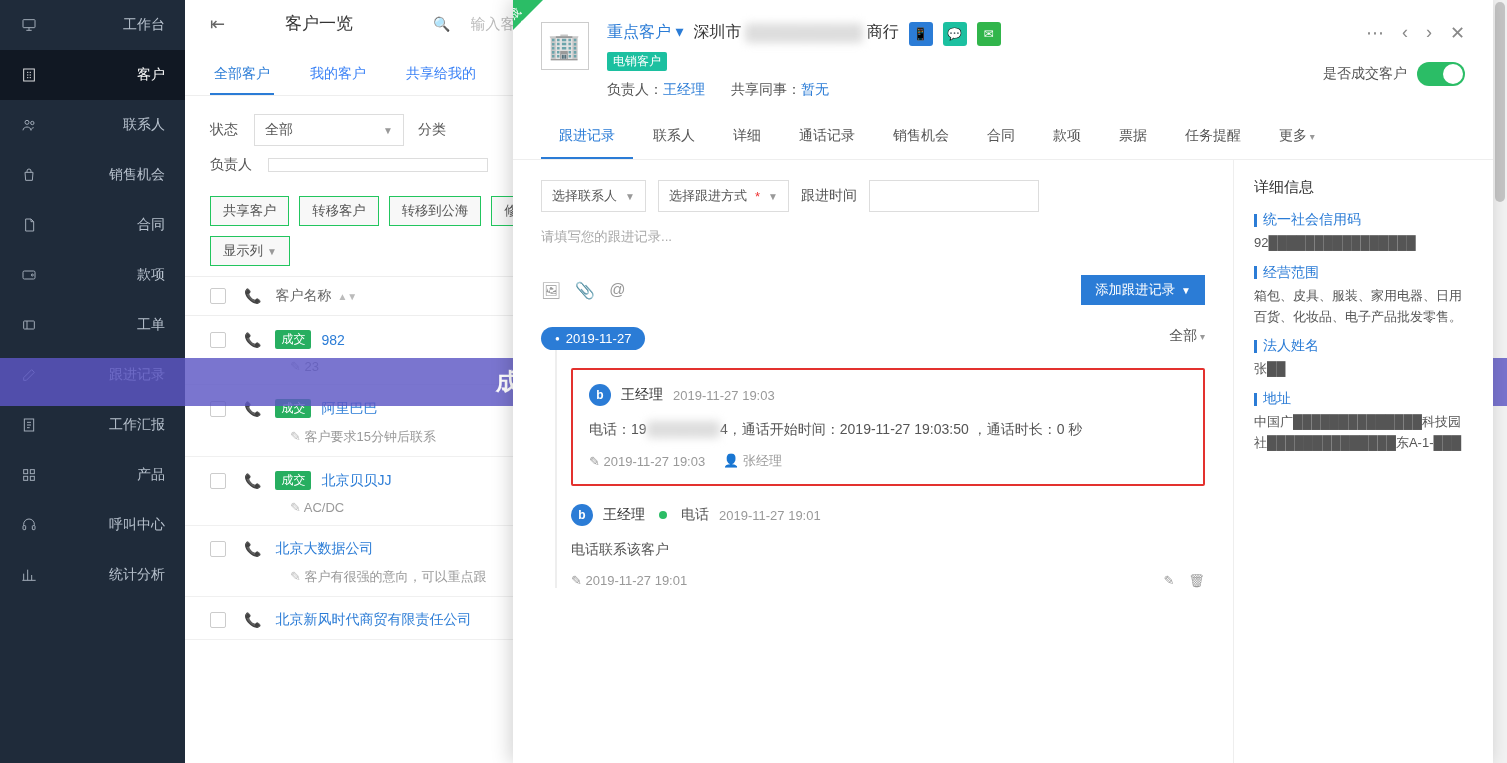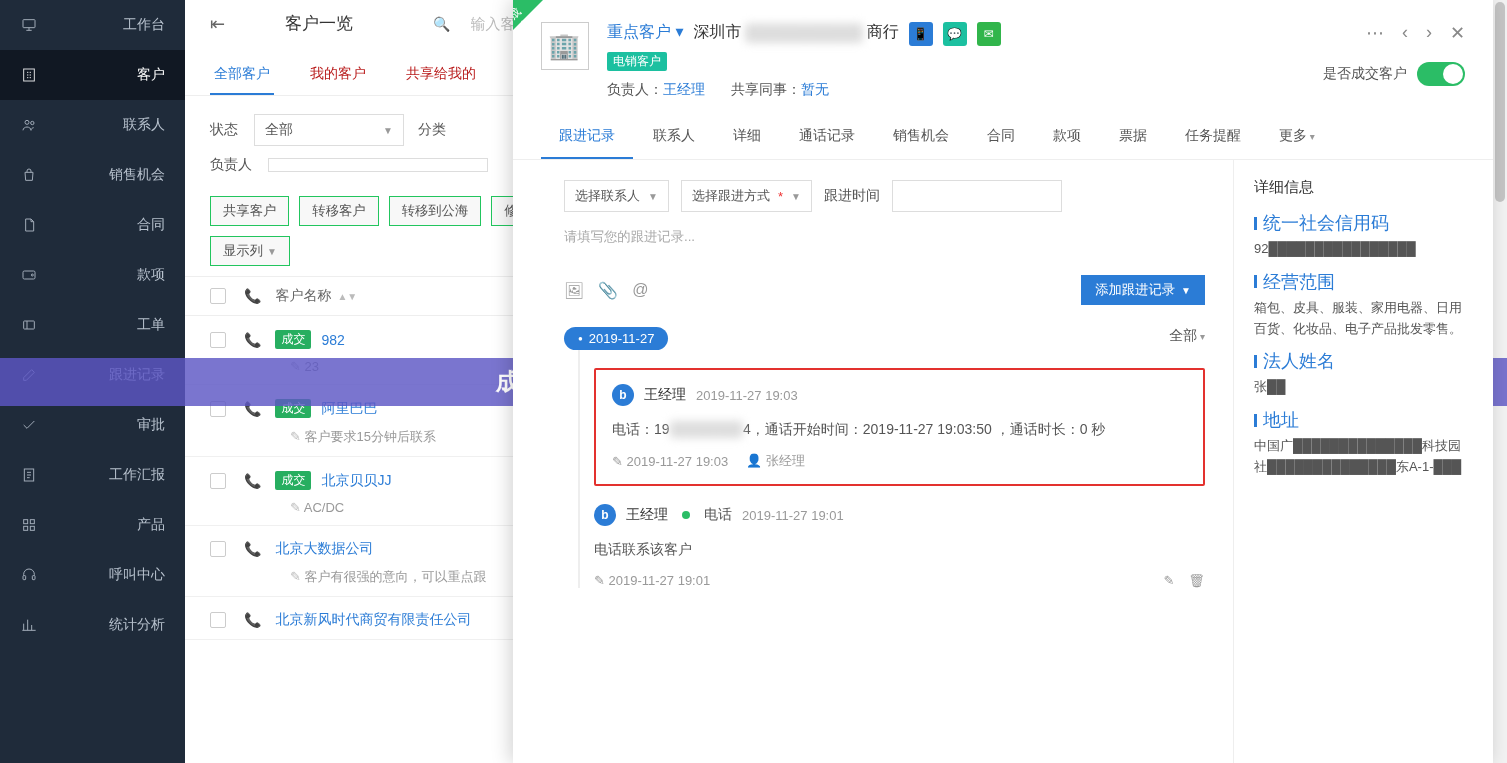--- a/index.html
+++ b/index.html
@@ -16,21 +16,21 @@
 
 .main { flex:1; display:flex; flex-direction:column; background:#fff; position:relative; }
 .topbar { display:flex; align-items:center; padding:12px 25px 20px; gap:20px; }
 .menuback { font-size:18px; cursor:pointer; color:#666; }
 .page-title { font-size:17px; color:#333;margin-left:40px; }
 .search-icon { color:#888; margin-left:60px; }
 .search-input { border:none; outline:none; font-size:15px; color:#333; }
 .search-input::placeholder { color:#bbb; }
 
 .tabs { display:flex; gap:32px; padding:0 25px; border-bottom:1px solid #eee; }
-.tab { padding:10px 4px; color:#b91c1c; cursor:pointer; border-bottom:2px solid transparent; }
+.tab { padding:10px 4px; color:#3b82f6; cursor:pointer; border-bottom:2px solid transparent; }
 .tab.active { color:#2b7cd6; border-bottom-color:#2b7cd6; }
 
 .filters { display:flex; align-items:center; gap:14px; padding:18px 25px 10px; color:#555; flex-wrap:wrap; }
 .filters .label { margin-right:2px; }
 .select { display:flex; align-items:center; border:1px solid #ddd; padding:6px 10px; min-width:150px; justify-content:space-between; cursor:pointer; background:#fff; }
 .select .caret { font-size:10px; color:#999; }
 
 .actions { display:flex; gap:10px; padding:12px 25px 10px; flex-wrap:wrap; }
 .btn { border:1px solid #22c55e; background:#f8f8f8; padding:5px 12px; cursor:pointer; color:#555; }
 .btn .caret { font-size:10px; margin-left:4px; color:#999; }
@@ -73,21 +73,21 @@
 
 .tag-tele { display:inline-block; background:#1cc0a0; color:#fff; font-size:12px; padding:1px 6px; border-radius:2px; margin-top:6px; }
 .pmeta { display:flex; gap:26px; margin-top:10px; color:#555; }
 .pmeta a { color:#2b7cd6; text-decoration:none; }
 
 .ptabs { display:flex; gap:2px; padding:0 28px; border-bottom:1px solid #eee; margin-top:6px; }
 .ptab { padding:12px 18px; color:#555; cursor:pointer; border-bottom:2px solid transparent; white-space:nowrap; }
 .ptab.active { color:#2b7cd6; border-bottom-color:#2b7cd6; }
 .ptab.more::after{content:" ▾"; font-size:10px; color:#999; }
 
-.pbody { flex:1; display:flex; overflow:hidden;padding-left:23px; }
+.pbody { flex:1; display:flex; overflow:hidden; }
 .pleft { flex:1; padding:20px 28px; overflow-y:auto; }
 .pright { width:260px; border-left:1px solid #eee; padding:18px 20px; overflow-y:auto; }
 
 .compose-row { display:flex; gap:12px; margin-bottom:10px; }
 .psel { border:1px solid #ddd; padding:6px 10px; display:flex; align-items:center; gap:8px; cursor:pointer; font-size:13px; color:#555;}
 .psel .caret{font-size:10px;color:#999;}
 .compose { border:0; width:100%; padding:6px 0 14px; color:#333; resize:none; outline:none; }
 .compose::placeholder{color:#aaa;}
 .compose-bar { display:flex; justify-content:space-between; align-items:center; }
 .attach-icons { display:flex; gap:14px; color:#999; font-size:16px;}
@@ -108,21 +108,21 @@
 .ename { color:#333; font-weight:500; }
 .etime { color:#999; font-size:13px; }
 .dot-green{ width:8px;height:8px;border-radius:50%;background:#2bbd66; display:inline-block; margin:0 4px;}
 .ebody { margin:12px 0; color:#555; line-height:1.6; }
 .efoot { display:flex; align-items:center; gap:18px; color:#999; font-size:13px; justify-content:space-between;}
 .efoot-l{display:flex;gap:18px;align-items:center;}
 .efoot-r{display:flex;gap:14px;}
 .ficon{cursor:pointer;}
 
 .rhead { font-size:15px; color:#333; margin-bottom:14px; }
-.rlabel { color:#2b7cd6; font-size:18px; margin:10px 0 4px; display:flex; align-items:center; }
+.rlabel { color:#2b7cd6; font-size:14px; margin:10px 0 4px; display:flex; align-items:center; }
 .rlabel::before{content:""; display:inline-block; width:3px; height:13px; background:#2b7cd6; margin-right:6px;}
 .rval { color:#555; font-size:13px; line-height:1.6; word-break:break-all; }
 
 .scrollbar { position:absolute; right:0; top:0; width:14px; height:100%; background:#f2f2f2; }
 .scrollbar .thumb{ position:absolute; right:2px; top:2px; width:10px; height:200px; background:#c5c5c5; border-radius:5px;}
 </style>
 </head>
 <body>
 
 <div class="app">
@@ -193,28 +193,20 @@
         </span>
         <span>工单</span>
       </div>
     <div class="side-item">
         <span class="sicon">
           <svg viewBox="0 0 24 24">
             <path d="M4 20h4L20 8l-4-4L4 16z"></path>
           </svg>
         </span>
         <span>跟进记录</span>
-      </div>
-    <div class="side-item">
-        <span class="sicon">
-          <svg viewBox="0 0 24 24">
-            <path d="M4 12l5 5L20 6"></path>
-          </svg>
-        </span>
-        <span>审批</span>
       </div>
     <div class="side-item">
         <span class="sicon">
           <svg viewBox="0 0 24 24">
             <rect x="5" y="3" width="14" height="18"></rect>
             <path d="M9 8h6M9 12h6M9 16h4"></path>
           </svg>
         </span>
         <span>工作汇报</span>
       </div>

